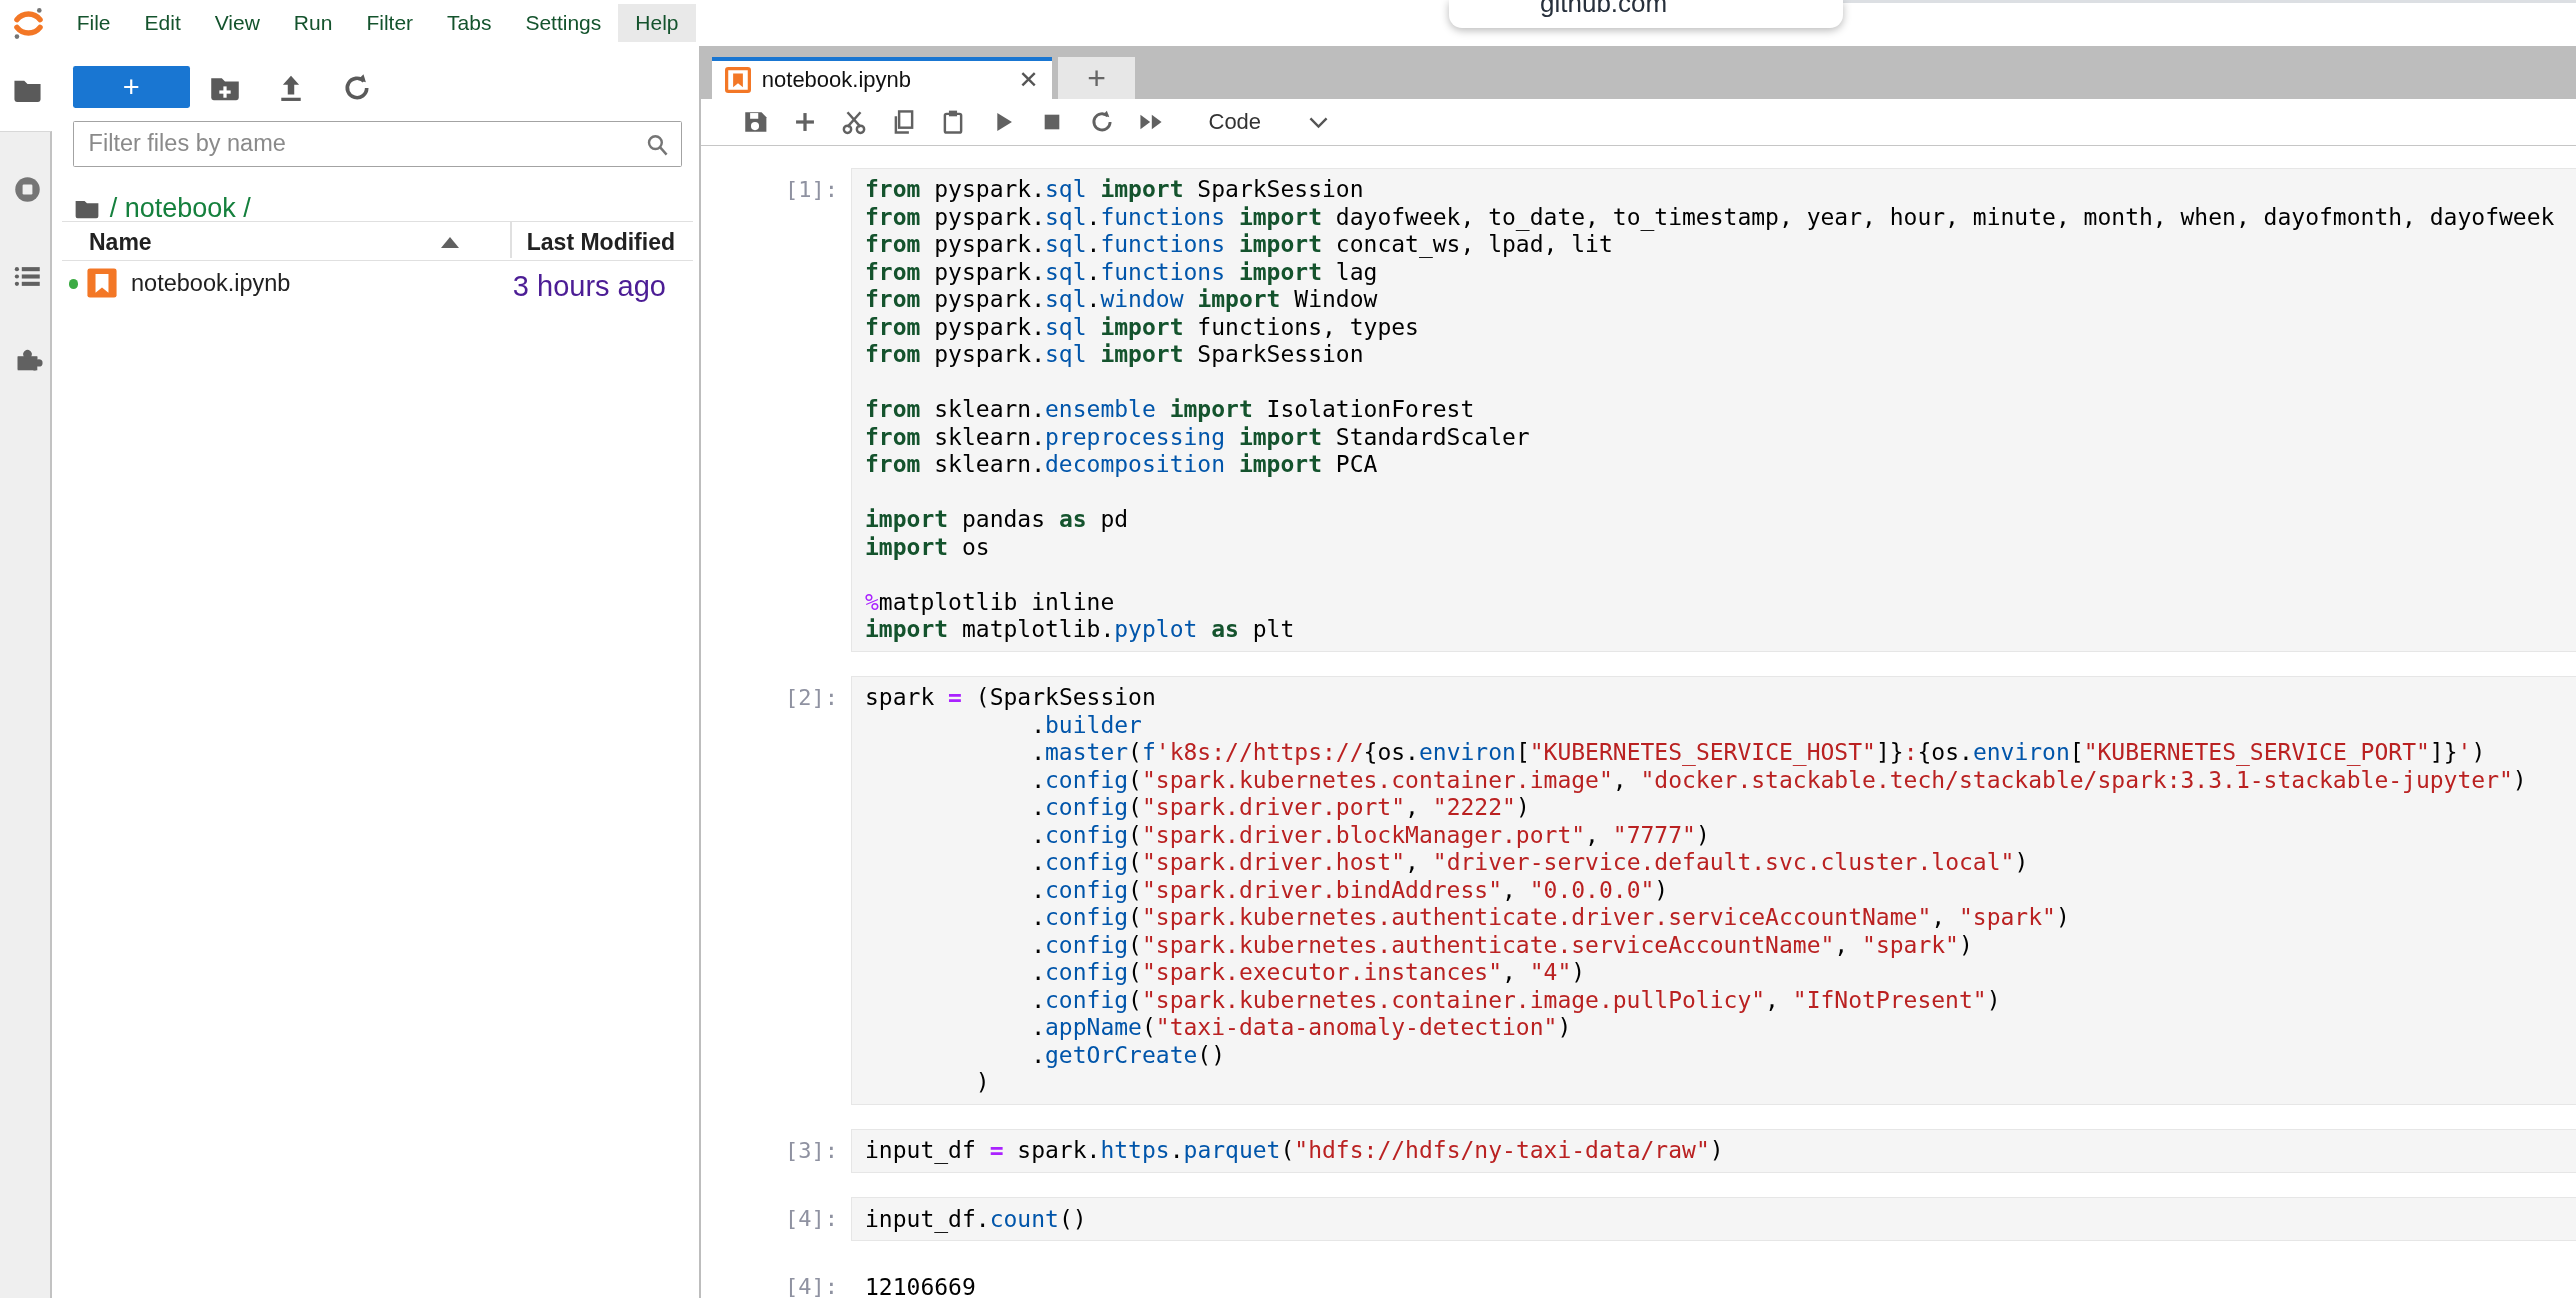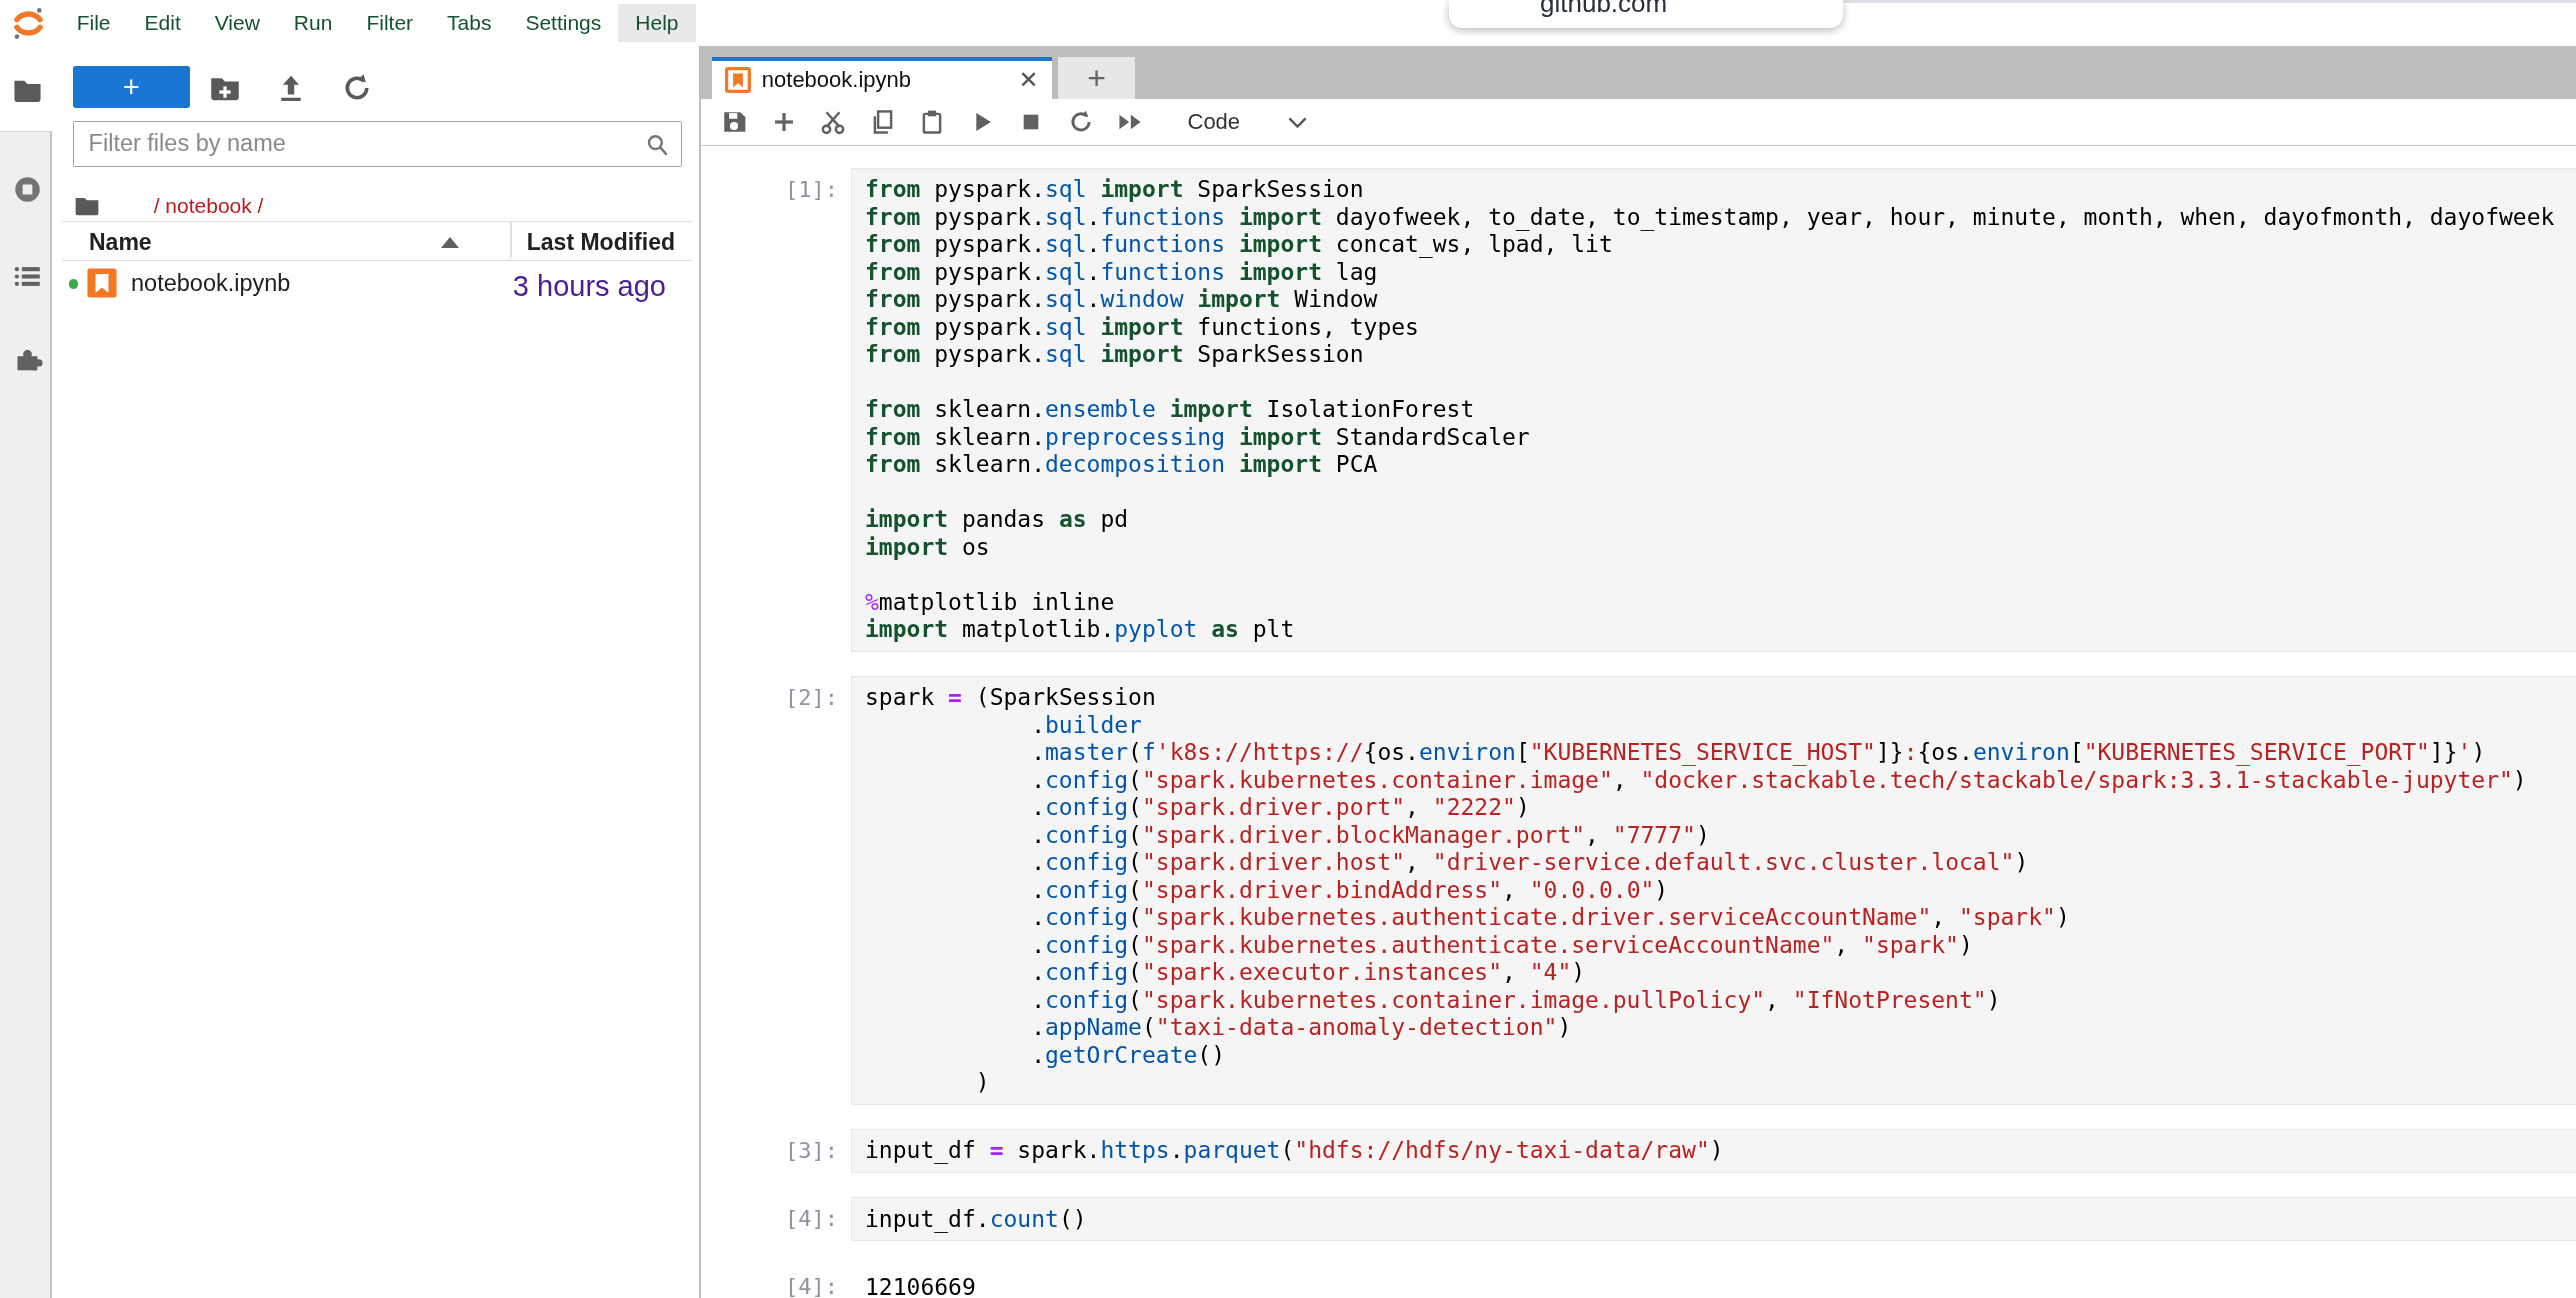--- a/index.html
+++ b/index.html
@@ -39,21 +39,21 @@
 
   .fb-filter { position:absolute; left:18.6px; top:75px; width:609px; height:46px; border:1.6px solid #a3a3a3;
                border-radius:1.6px; background:#fff; }
   .fb-filter input { position:absolute; left:13px; top:3.2px; width:550px; height:36px; border:none; outline:none;
                      font-family:"Liberation Sans",sans-serif; font-size:23.5px; color:#15803d; background:transparent; }
   .fb-filter input::placeholder { color:#8a8a8a; }
   .fb-search-icon { position:absolute; right:11.3px; top:10.5px; width:24px; height:24px; }
 
   .fb-breadcrumb { position:absolute; left:20px; top:147px; display:flex; align-items:center; }
   .fb-breadcrumb .bc-folder { width:26px; height:26px; margin-right:9.7px; }
-  .bc-text { font-size:21px; color:#b91c1c;margin-left:44px; }
+  .bc-text { font-size:27px; color:#15803d; }
 
   .fb-header { position:absolute; left:8px; top:175px; width:631px; height:40px;
                border-top:1.6px solid #e0e0e0; border-bottom:1.6px solid #e0e0e0; }
   .fb-header .hname { position:absolute; left:27px; top:7.3px; font-size:23px; font-weight:bold; color:#212121; }
   .fb-header .sort-tri { position:absolute; left:379px; top:14.6px; width:0; height:0;
                border-left:9px solid transparent; border-right:9px solid transparent; border-bottom:11.3px solid #616161; }
   .fb-header .hdiv { position:absolute; left:448px; top:0; width:1.6px; height:36px; background:#e0e0e0; }
   .fb-header .hmod { position:absolute; right:18px; top:7.3px; font-size:23px; font-weight:bold; color:#212121; }
 
   .fb-row { position:absolute; left:8px; top:216px; width:631px; height:44px; }
@@ -67,21 +67,21 @@
   .tabbar { height:53px; background:#bdbdbd; flex:none; display:flex; align-items:flex-end; }
   .tab { margin-left:10.5px; width:340px; height:42px; background:#fff; border-top:4px solid #1976d2;
          display:flex; align-items:center; padding:0 13px; }
   .tab .tabicon { width:26px; height:26px; flex:none; }
   .tab .tabtitle { font-size:22px; color:#111; margin-left:11.3px; white-space:nowrap; }
   .tab .tabclose { margin-left:auto; font-size:24px; color:#555; }
   .newtab { margin-left:6.5px; width:77px; height:42px; background:#e7e7e7; display:flex;
             align-items:center; justify-content:center; font-size:32px; color:#666; }
 
   .ntoolbar { height:47px; background:#fff; border-bottom:1.6px solid #c6c6c6; flex:none;
-              display:flex; align-items:center; padding-left:20px; }
+              display:flex; align-items:center; padding-left:41px; }
   .ticon { width:26px; height:26px; margin-right:23.5px; flex:none; }
   .celltype { font-size:22px; color:#333; margin-left:21px; }
   .chev { width:21px; height:13px; margin-left:47px; }
 
   .content { flex:1; padding-top:22px; overflow:hidden; background:#fff; }
 
   .cellrow { display:flex; margin-bottom:24px; }
   .prompt { width:150px; flex:none; text-align:right; padding:9px 13px 0 0;
             font-family:"DejaVu Sans Mono",monospace; font-size:22px; color:#8f92a1; }
   .cellinput { flex:1; background:#f5f5f5; border:1.6px solid #e6e6e6; border-right:none; padding:7.3px 0 7.3px 13px; }

